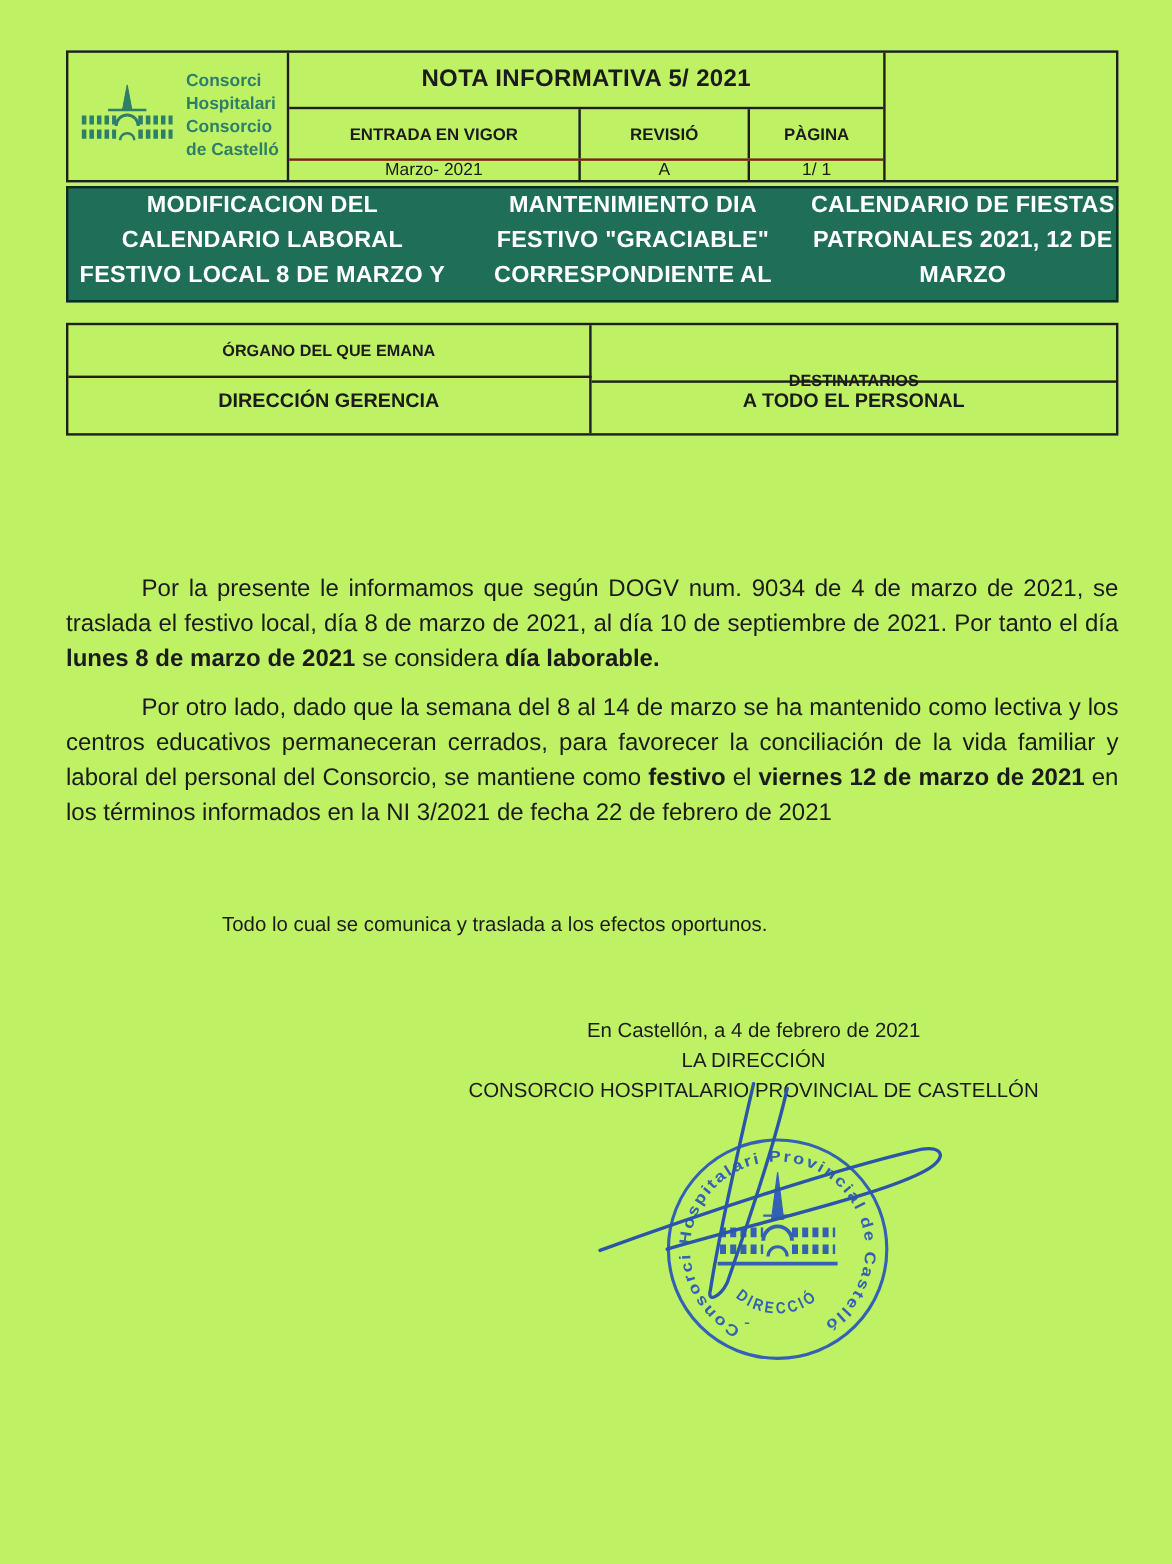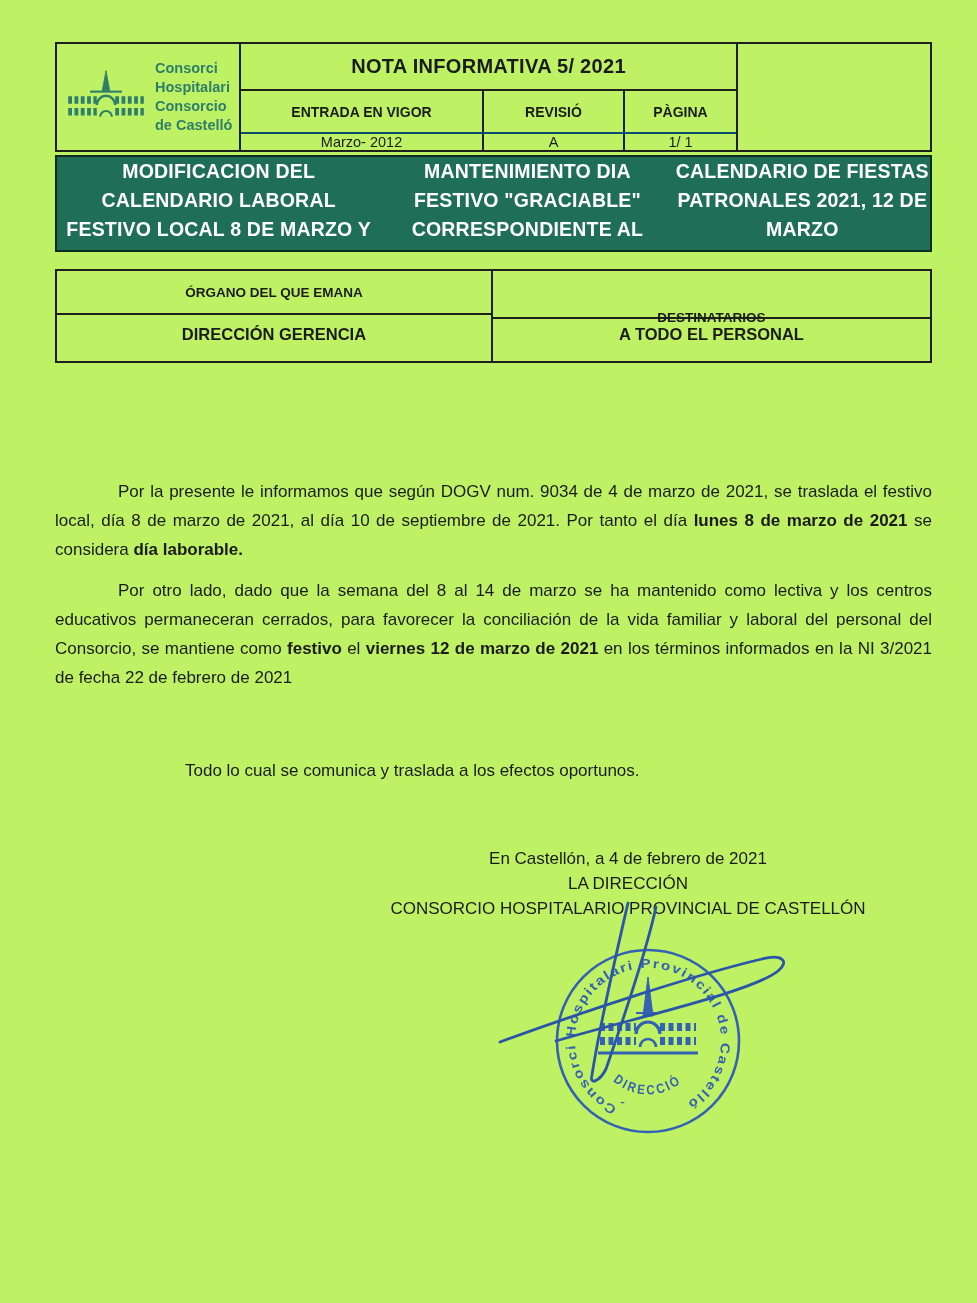--- a/index.html
+++ b/index.html
@@ -19,21 +19,21 @@
     width:184px; border-right:2px solid #1f1f1f;
     display:flex; align-items:center; gap:7px; padding:4px 2px 4px 7px;
   }
   .logo-text { color:#2e7e6a; font-weight:bold; font-size:14.5px; line-height:19px; }
   .mid-col { width:497px; border-right:2px solid #1f1f1f; display:flex; flex-direction:column; }
   .title-row {
     height:49px; border-bottom:2px solid #1f1f1f;
     display:flex; align-items:center; justify-content:center;
     font-size:20px; font-weight:bold; letter-spacing:0.3px;
   }
-  .label-row { height:44px; border-bottom:2px solid #0c4a6e; display:flex; }
+  .label-row { height:44px; border-bottom:2px solid #7f1d1d; display:flex; }
   .value-row { flex:1; display:flex; }
   .label-row > div, .value-row > div {
     display:flex; align-items:center; justify-content:center;
   }
   .cA { width:243px; border-right:2px solid #1f1f1f; }
   .cB { width:141px; border-right:2px solid #1f1f1f; }
   .cC { flex:1; }
   .label-row > div { font-weight:bold; font-size:14px; }
   .value-row > div { font-size:14.5px; }
   .right-cell { flex:1; }
@@ -56,21 +56,21 @@
   .info > div { display:flex; align-items:center; justify-content:center; }
   .i-tl { border-right:2px solid #1f1f1f; border-bottom:2px solid #1f1f1f; }
   .i-tr { border-bottom:2px solid #1f1f1f;margin-top:46px; }
   .i-bl { border-right:2px solid #1f1f1f; }
   .info .h { font-size:13.5px; font-weight:bold; }
   .info .v { font-size:16.5px; font-weight:bold; align-items:flex-start; padding-top:10px; }
 
   
   .par {
     position:absolute; left:55px; width:877px;
-    font-size:17px; line-height:29px; text-align:justify; text-indent:63px;
+    font-size:20px; line-height:29px; text-align:justify; text-indent:63px;
     margin:0;
   }
   .p1 { top:477px; }
   .p2 { top:576px; }
   .closing { position:absolute; left:185px; top:761px; font-size:17px; }
   .sig-block {
     position:absolute; left:278px; top:846px; width:700px;
     text-align:center; font-size:17px; line-height:25px;
   }
 
@@ -105,21 +105,21 @@
     </div>
 
     <div class="mid-col">
       <div class="title-row">NOTA INFORMATIVA 5/ 2021</div>
       <div class="label-row">
         <div class="cA">ENTRADA EN VIGOR</div>
         <div class="cB">REVISIÓ</div>
         <div class="cC">PÀGINA</div>
       </div>
       <div class="value-row">
-        <div class="cA">Marzo- 2012</div>
+        <div class="cA">Marzo- 2021</div>
         <div class="cB">A</div>
         <div class="cC">1/ 1</div>
       </div>
     </div>
 
     <div class="right-cell"></div>
   </div>
 
   <div class="banner">
     <div>MODIFICACION DEL CALENDARIO LABORAL FESTIVO LOCAL 8 DE MARZO  Y</div>

